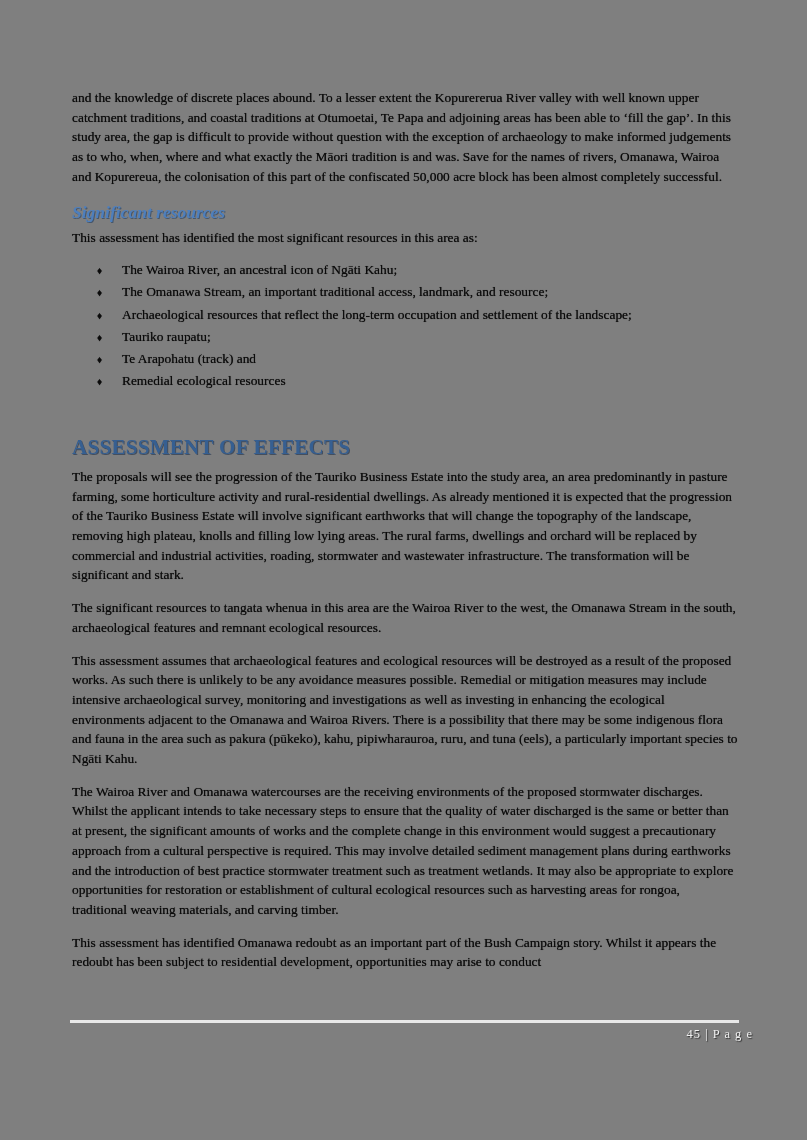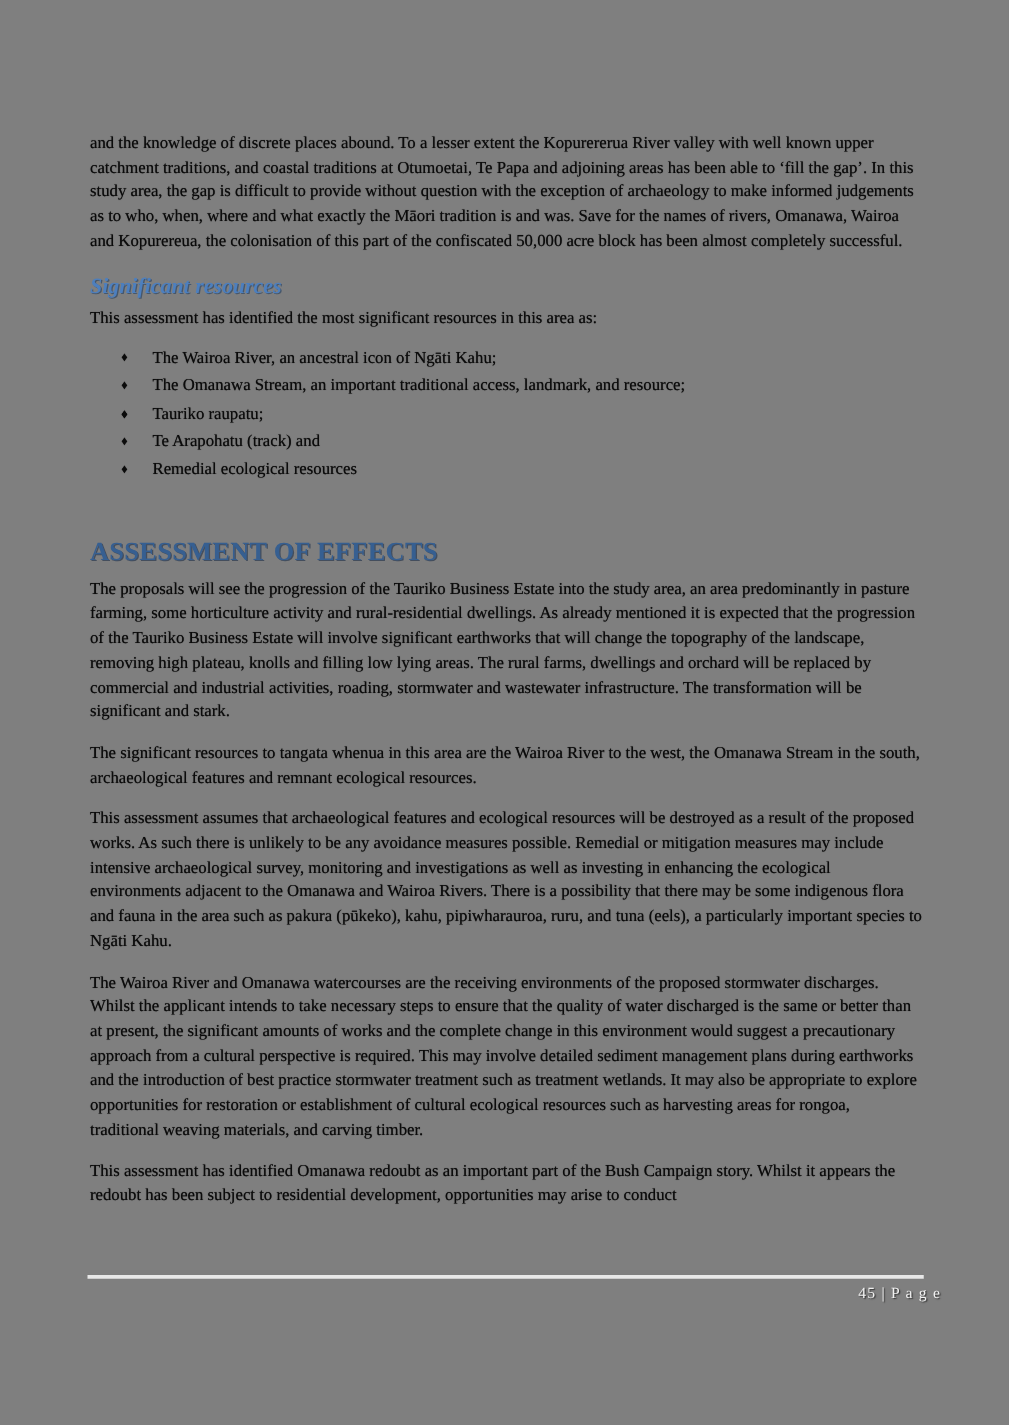--- a/index.html
+++ b/index.html
@@ -8,21 +8,21 @@
     height: 1140px;
     background: #7f7f7f;
     position: relative;
     overflow: hidden;
     font-family: "Liberation Serif", serif;
   }
   .page { position: absolute; inset: 0; }
   .content {
     position: absolute;
     left: 72px;
-    top: 104px;
+    top: 88px;
     width: 666px;
     color: #0b0b0b;
     font-size: 13.4px;
     line-height: 19.7px;
     text-shadow: 0 0 0.7px rgba(0,0,0,0.75);
   }
   p.body-par { margin: 0 0 13px 0; }
   h2.small-heading {
     color: #4d7fbe;
     font-size: 17.5px;
@@ -87,20 +87,21 @@
       <li>
         <span class="bullet">♦</span>
         <span>The Wairoa River, an ancestral icon of Ngāti Kahu;</span>
       </li>
       <li>
         <span class="bullet">♦</span>
         <span>The Omanawa Stream, an important traditional access, landmark, and resource;</span>
       </li>
       <li>
         <span class="bullet">♦</span>
+        <span>Archaeological resources that reflect the long-term occupation and settlement of the landscape;</span>
       </li>
       <li>
         <span class="bullet">♦</span>
         <span>Tauriko raupatu;</span>
       </li>
       <li>
         <span class="bullet">♦</span>
         <span>Te Arapohatu (track) and</span>
       </li>
       <li>

